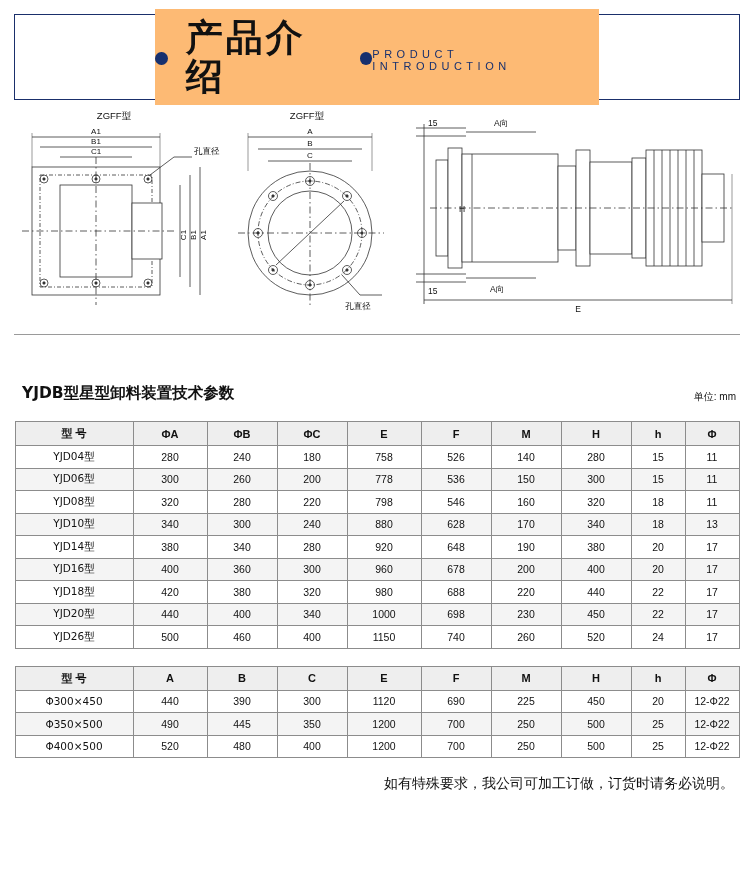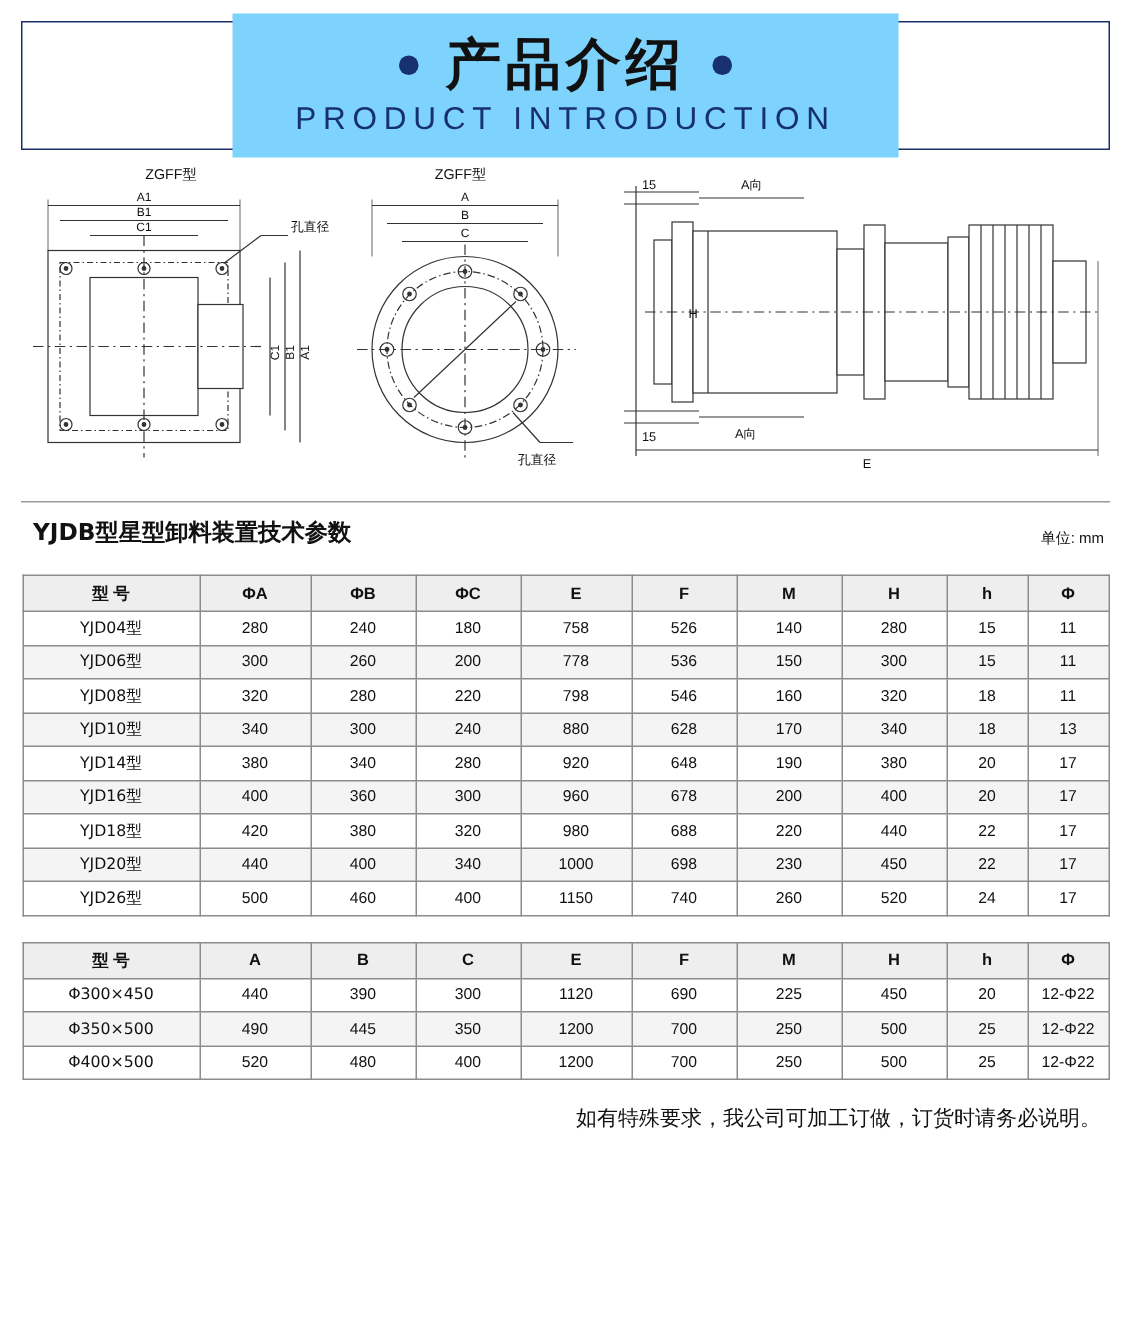--- a/index.html
+++ b/index.html
@@ -15,23 +15,23 @@
   .header{
     margin:14px 14px 0 14px;
     border:1px solid #1a2f6b;
     height:86px;
     position:relative;
     box-sizing:border-box;
   }
   .header-inner{
     position:absolute;
     left:140px;right:140px;top:-6px;bottom:-6px;
-    background:#7dd3fc;
+    background:#fdba74;
     display:flex;
-    flex-direction:column;
+    flex-direction:row;
     align-items:center;
     justify-content:center;
   }
   .title-row{
     display:flex;align-items:center;justify-content:center;gap:18px;
     margin-top:2px;
   }
   .dot{
     width:13px;height:13px;border-radius:50%;
     background:#17306e;
@@ -39,21 +39,21 @@
   }
   .title-cn{
     font-family:"DejaVu Sans", sans-serif;
     font-size:37px;
     font-weight:bold;
     letter-spacing:3px;
     color:#111;
     line-height:1.05;
   }
   .title-en{
-    font-size:21px;
+    font-size:11px;
     letter-spacing:4.5px;
     color:#17306e;
     margin-top:6px;
     font-weight:normal;
   }
   
   .drawings{
     position:relative;
     margin:10px 6px 0 6px;
     height:218px;
@@ -77,20 +77,21 @@
     display:flex;
     align-items:flex-end;
     justify-content:space-between;
     margin:10px 18px 6px 22px;
   }
   .sec-title{
     font-size:15.5px;
     font-weight:bold;
     font-family:"DejaVu Sans", sans-serif;
     color:#111;
+    margin-top:38px;
   }
   .unit{
     font-size:10px;
     color:#111;
   }
   
   table{
     border-collapse:collapse;
     width:714px;
     margin:17px auto;

